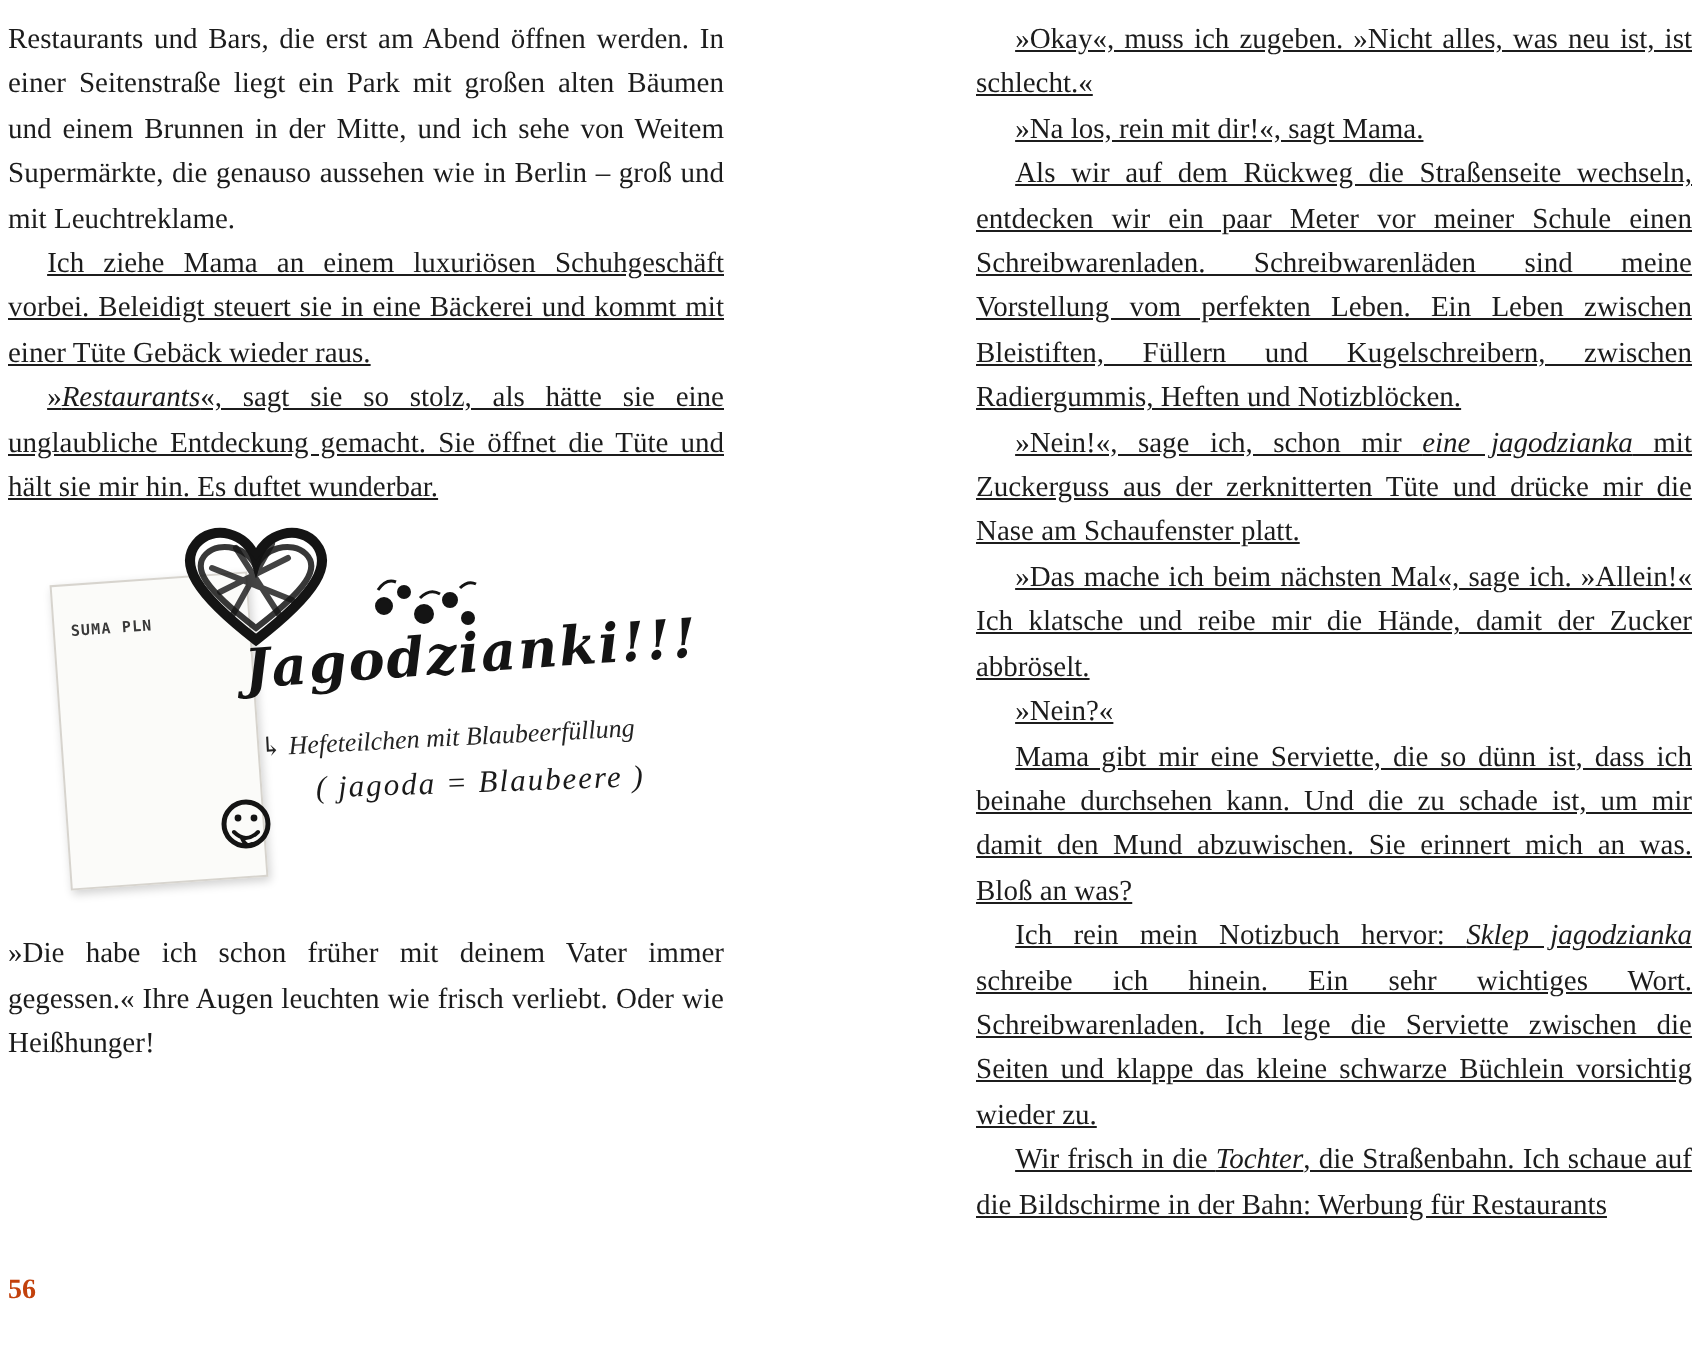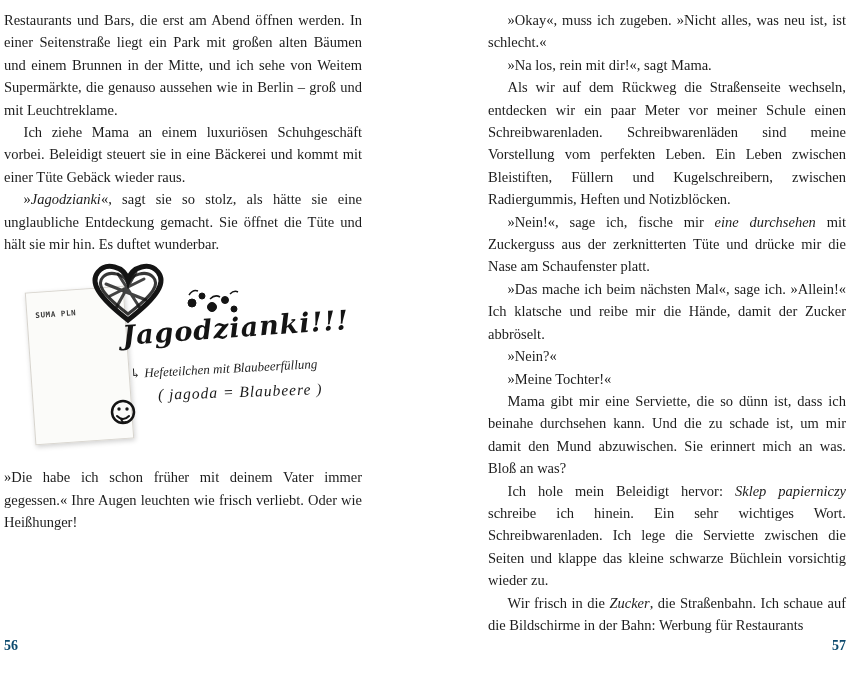--- a/index.html
+++ b/index.html
@@ -10,23 +10,23 @@
     overflow:hidden;
   }
   .page {
     position:absolute; top:9px; width:358px;
     font-size:14.5px; line-height:22.4px; text-align:justify;
     hyphens:auto; -webkit-hyphens:auto;
   }
   .page-left  { left:4px; }
   .page-right { left:488px; }
   p.para { text-indent:0; }
-  p.para.indent { text-indent:1.35em; }
+  p.para.indent { text-indent:1.35em;text-decoration:underline; }
   .pageno {
-    position:absolute; top:638px; font-weight:bold; font-size:14px; color:#0c4a6e;
+    position:absolute; top:638px; font-weight:bold; font-size:14px; color:#c2410c;
   }
   .pageno-left  { left:4px; }
   .pageno-right { left:488px; width:358px; text-align:right; }
 
   
   .illustration { position:relative; height:192px; margin:10px 0 9px; }
   .receipt {
     position:absolute; left:26px; top:24px; width:99px; height:153px;
     background:#fbfbf9; border:1px solid #d7d4ce;
     box-shadow:1px 2px 5px rgba(0,0,0,0.18);
@@ -75,21 +75,21 @@
 </style>
 </head>
 <body>
 
 <div class="spread">
 
   <div class="page page-left">
     <div>
         <p class="para"><span>Restaurants und Bars, die erst am Abend öffnen werden. In einer Seitenstraße liegt ein Park mit großen alten Bäumen und einem Brunnen in der Mitte, und ich sehe von Weitem Supermärkte, die genauso aussehen wie in Berlin – groß und mit Leuchtreklame.</span></p>
         <p class="para indent"><span>Ich ziehe Mama an einem luxuriösen Schuhgeschäft vorbei. Beleidigt steuert sie in eine Bäckerei und kommt mit einer Tüte Gebäck wieder raus.</span></p>
-        <p class="para indent"><span>»</span><i>Jagodzianki</i><span>«, sagt sie so stolz, als hätte sie eine unglaubliche Entdeckung gemacht. Sie öffnet die Tüte und hält sie mir hin. Es duftet wunderbar.</span></p>
+        <p class="para indent"><span>»</span><i>Restaurants</i><span>«, sagt sie so stolz, als hätte sie eine unglaubliche Entdeckung gemacht. Sie öffnet die Tüte und hält sie mir hin. Es duftet wunderbar.</span></p>
       </div>
 
     <div class="illustration">
 
       <div class="receipt">
         <span class="r-head"></span>
         <span class="r-head2"></span>
         <span class="r-lines1"></span>
         <span class="r-lines2"></span>
         <span class="total">SUMA PLN</span>
@@ -129,26 +129,24 @@
     <div>
         <p class="para"><span>»Die habe ich schon früher mit deinem Vater immer gegessen.« Ihre Augen leuchten wie frisch verliebt. Oder wie Heißhunger!</span></p>
       </div>
   </div>
 
   <div class="page page-right">
     <div>
         <p class="para indent"><span>»Okay«, muss ich zugeben. »Nicht alles, was neu ist, ist schlecht.«</span></p>
         <p class="para indent"><span>»Na los, rein mit dir!«, sagt Mama.</span></p>
         <p class="para indent"><span>Als wir auf dem Rückweg die Straßenseite wechseln, entdecken wir ein paar Meter vor meiner Schule einen Schreibwarenladen. Schreibwarenläden sind meine Vorstellung vom perfekten Leben. Ein Leben zwischen Bleistiften, Füllern und Kugelschreibern, zwischen Radiergummis, Heften und Notizblöcken.</span></p>
-        <p class="para indent"><span>»Nein!«, sage ich, fische mir </span><i>eine durchsehen</i><span> mit Zuckerguss aus der zerknitterten Tüte und drücke mir die Nase am Schaufenster platt.</span></p>
+        <p class="para indent"><span>»Nein!«, sage ich, schon mir </span><i>eine jagodzianka</i><span> mit Zuckerguss aus der zerknitterten Tüte und drücke mir die Nase am Schaufenster platt.</span></p>
         <p class="para indent"><span>»Das mache ich beim nächsten Mal«, sage ich. »Allein!« Ich klatsche und reibe mir die Hände, damit der Zucker abbröselt.</span></p>
         <p class="para indent"><span>»Nein?«</span></p>
-        <p class="para indent"><span>»Meine Tochter!«</span></p>
         <p class="para indent"><span>Mama gibt mir eine Serviette, die so dünn ist, dass ich beinahe durchsehen kann. Und die zu schade ist, um mir damit den Mund abzuwischen. Sie erinnert mich an was. Bloß an was?</span></p>
-        <p class="para indent"><span>Ich hole mein Beleidigt hervor: </span><i>Sklep papierniczy</i><span> schreibe ich hinein. Ein sehr wichtiges Wort. Schreibwarenladen. Ich lege die Serviette zwischen die Seiten und klappe das kleine schwarze Büchlein vorsichtig wieder zu.</span></p>
-        <p class="para indent"><span>Wir frisch in die </span><i>Zucker</i><span>, die Straßenbahn. Ich schaue auf die Bildschirme in der Bahn: Werbung für Restaurants</span></p>
+        <p class="para indent"><span>Ich rein mein Notizbuch hervor: </span><i>Sklep jagodzianka</i><span> schreibe ich hinein. Ein sehr wichtiges Wort. Schreibwarenladen. Ich lege die Serviette zwischen die Seiten und klappe das kleine schwarze Büchlein vorsichtig wieder zu.</span></p>
+        <p class="para indent"><span>Wir frisch in die </span><i>Tochter</i><span>, die Straßenbahn. Ich schaue auf die Bildschirme in der Bahn: Werbung für Restaurants</span></p>
       </div>
   </div>
 
   <div class="pageno pageno-left">56</div>
-  <div class="pageno pageno-right">57</div>
 
 </div>
 
 </body></html>

